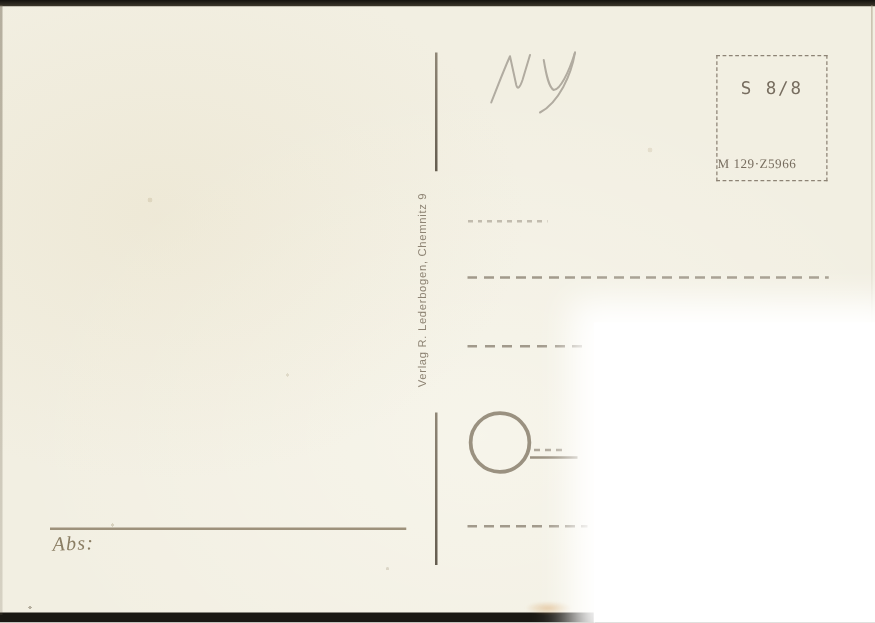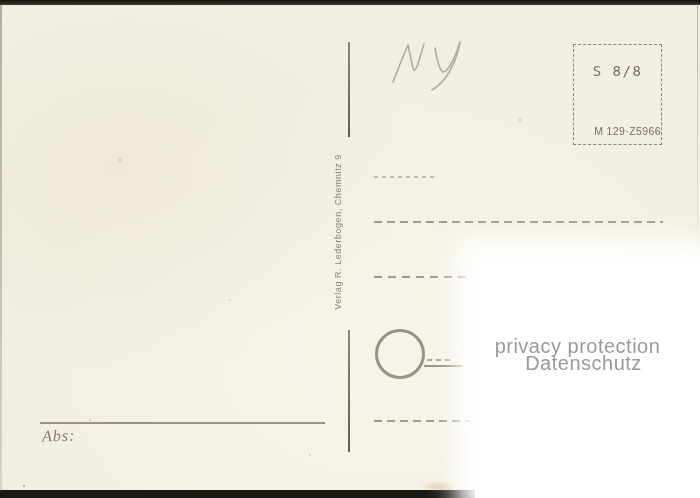--- a/index.html
+++ b/index.html
@@ -33,23 +33,23 @@
   #publisher{left:245px;top:225px;width:190px;height:14px;
     transform:rotate(-90deg);transform-origin:50% 50%;
     font-size:9px;letter-spacing:.55px;color:#8d8373;text-align:center;
     white-space:nowrap;}
   
   #stamp-box{left:573px;top:44px;width:89px;height:101px;
     border:1.6px dashed #8d8375;box-sizing:border-box;}
   #stamp-value{position:absolute;left:0;right:0;top:18px;text-align:center;
     font-size:14px;letter-spacing:1.5px;color:#776d5f;
     font-family:"DejaVu Sans Mono",monospace;}
-  #stamp-code{position:absolute;left:0;right:0;bottom:7px;text-align:right;
+  #stamp-code{position:absolute;left:0;right:0;bottom:7px;text-align:left;
     font-size:10.5px;letter-spacing:.4px;color:#776d5f;white-space:nowrap;
-    font-family:Liberation Sans, sans-serif;}
+    font-family:Liberation Serif, serif;}
   
   .dash{height:1.8px;opacity:.82;
     background-image:repeating-linear-gradient(90deg,#8f8677 0 8px,transparent 8px 13px);}
   #addr-line-1{left:374px;top:176px;width:64px;height:1.5px;opacity:.5;
     background-image:repeating-linear-gradient(90deg,#8f8677 0 4px,transparent 4px 8px);}
   #addr-line-2{left:374px;top:221px;width:289px;}
   #addr-line-3{left:374px;top:276px;width:96px;
     background-image:repeating-linear-gradient(90deg,#8f8677 0 8px,transparent 8px 14px);}
   #addr-line-4{left:374px;top:420px;width:96px;}
   #mini-dash{left:427px;top:359px;width:23px;height:1.6px;opacity:.7;
@@ -111,19 +111,15 @@
     <div id="mini-dash" class="abs"></div>
     <div id="stub-line" class="abs"></div>
     <div id="addr-line-4" class="abs dash"></div>
 
     <div id="sender-line" class="abs"></div>
     <div id="sender-label" class="abs">Abs:</div>
 
     <div id="smudge" class="abs"></div>
 
     <div id="privacy-overlay" class="abs"></div>
-    <div id="watermark" class="abs">
-      <div class="wm1">privacy protection</div>
-      <div class="wm2">Datenschutz</div>
-    </div>
 
   </div>
 </div>
 
 </body></html>

